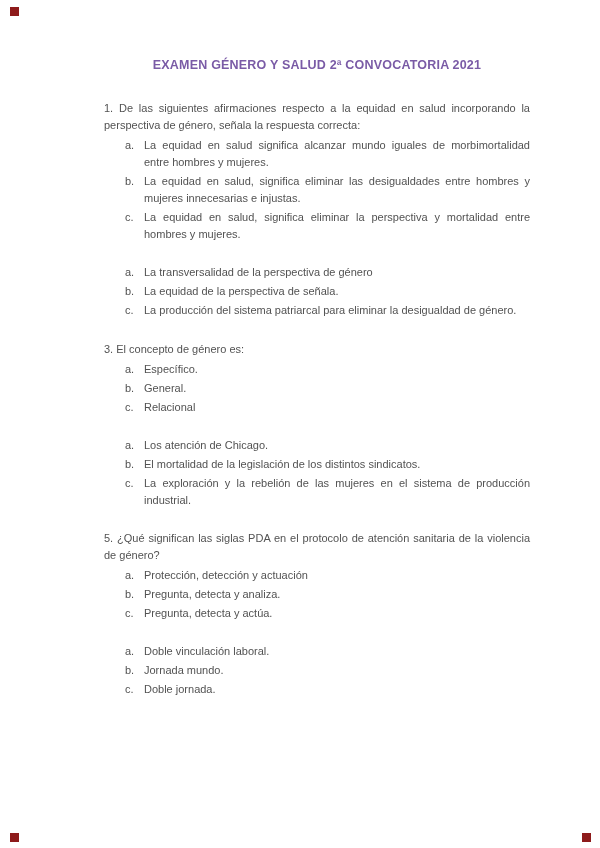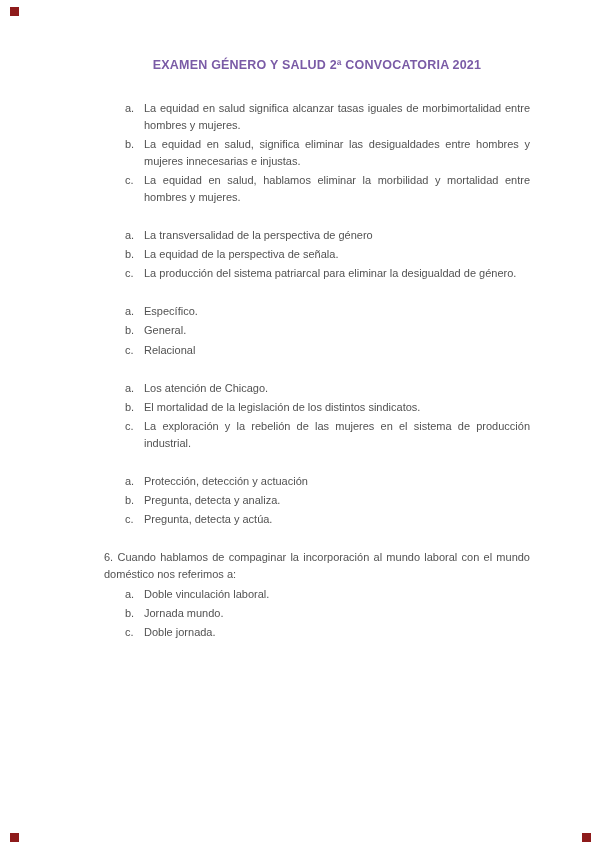--- a/index.html
+++ b/index.html
@@ -55,32 +55,33 @@
 </head>
 <body>
 
 <div class="page">
 
   <div class="corner-mark mark-tl"></div>
 
   <h1 class="doc-title">EXAMEN GÉNERO Y SALUD 2ª CONVOCATORIA 2021</h1>
 
   <section class="question">
+    <p class="q-text"><span class="q-num">1.</span> <span>De las siguientes afirmaciones respecto a la equidad en salud incorporando la perspectiva de género, señala la respuesta correcta:</span></p>
     <div class="options">
       <div class="option">
         <span class="opt-label">a.</span>
-        <span class="opt-text">La equidad en salud significa alcanzar tasas iguales de morbimortalidad entre hombres y mujeres.</span>
+        <span class="opt-text">La equidad en salud significa alcanzar mundo iguales de morbimortalidad entre hombres y mujeres.</span>
       </div>
       <div class="option">
         <span class="opt-label">b.</span>
         <span class="opt-text">La equidad en salud, significa eliminar las desigualdades entre hombres y mujeres innecesarias e injustas.</span>
       </div>
       <div class="option">
         <span class="opt-label">c.</span>
-        <span class="opt-text">La equidad en salud, hablamos eliminar la morbilidad y mortalidad entre hombres y mujeres.</span>
+        <span class="opt-text">La equidad en salud, significa eliminar la perspectiva y mortalidad entre hombres y mujeres.</span>
       </div>
     </div>
   </section>
 
   <section class="question">
     <div class="options">
       <div class="option">
         <span class="opt-label">a.</span>
         <span class="opt-text">La transversalidad de la perspectiva de género</span>
       </div>
@@ -89,20 +90,21 @@
         <span class="opt-text">La equidad de la perspectiva de señala.</span>
       </div>
       <div class="option">
         <span class="opt-label">c.</span>
         <span class="opt-text">La producción del sistema patriarcal para eliminar la desigualdad de género.</span>
       </div>
     </div>
   </section>
 
   <section class="question">
+    <p class="q-text"><span class="q-num">3.</span> <span>El concepto de género es:</span></p>
     <div class="options">
       <div class="option">
         <span class="opt-label">a.</span>
         <span class="opt-text">Específico.</span>
       </div>
       <div class="option">
         <span class="opt-label">b.</span>
         <span class="opt-text">General.</span>
       </div>
       <div class="option">
@@ -123,38 +125,38 @@
         <span class="opt-text">El mortalidad de la legislación de los distintos sindicatos.</span>
       </div>
       <div class="option">
         <span class="opt-label">c.</span>
         <span class="opt-text">La exploración y la rebelión de las mujeres en el sistema de producción industrial.</span>
       </div>
     </div>
   </section>
 
   <section class="question">
+    <p class="q-text"><span class="q-num">5.</span> <span>¿Qué significan las siglas PDA en el protocolo de atención sanitaria de la violencia de género?</span></p>
     <div class="options">
       <div class="option">
         <span class="opt-label">a.</span>
         <span class="opt-text">Protección, detección y actuación</span>
       </div>
       <div class="option">
         <span class="opt-label">b.</span>
         <span class="opt-text">Pregunta, detecta y analiza.</span>
       </div>
       <div class="option">
         <span class="opt-label">c.</span>
         <span class="opt-text">Pregunta, detecta y actúa.</span>
       </div>
     </div>
   </section>
 
   <section class="question">
-    <p class="q-text"><span class="q-num">6.</span> <span>Cuando hablamos de compaginar la incorporación al mundo laboral con el mundo doméstico nos referimos a:</span></p>
     <div class="options">
       <div class="option">
         <span class="opt-label">a.</span>
         <span class="opt-text">Doble vinculación laboral.</span>
       </div>
       <div class="option">
         <span class="opt-label">b.</span>
         <span class="opt-text">Jornada mundo.</span>
       </div>
       <div class="option">

